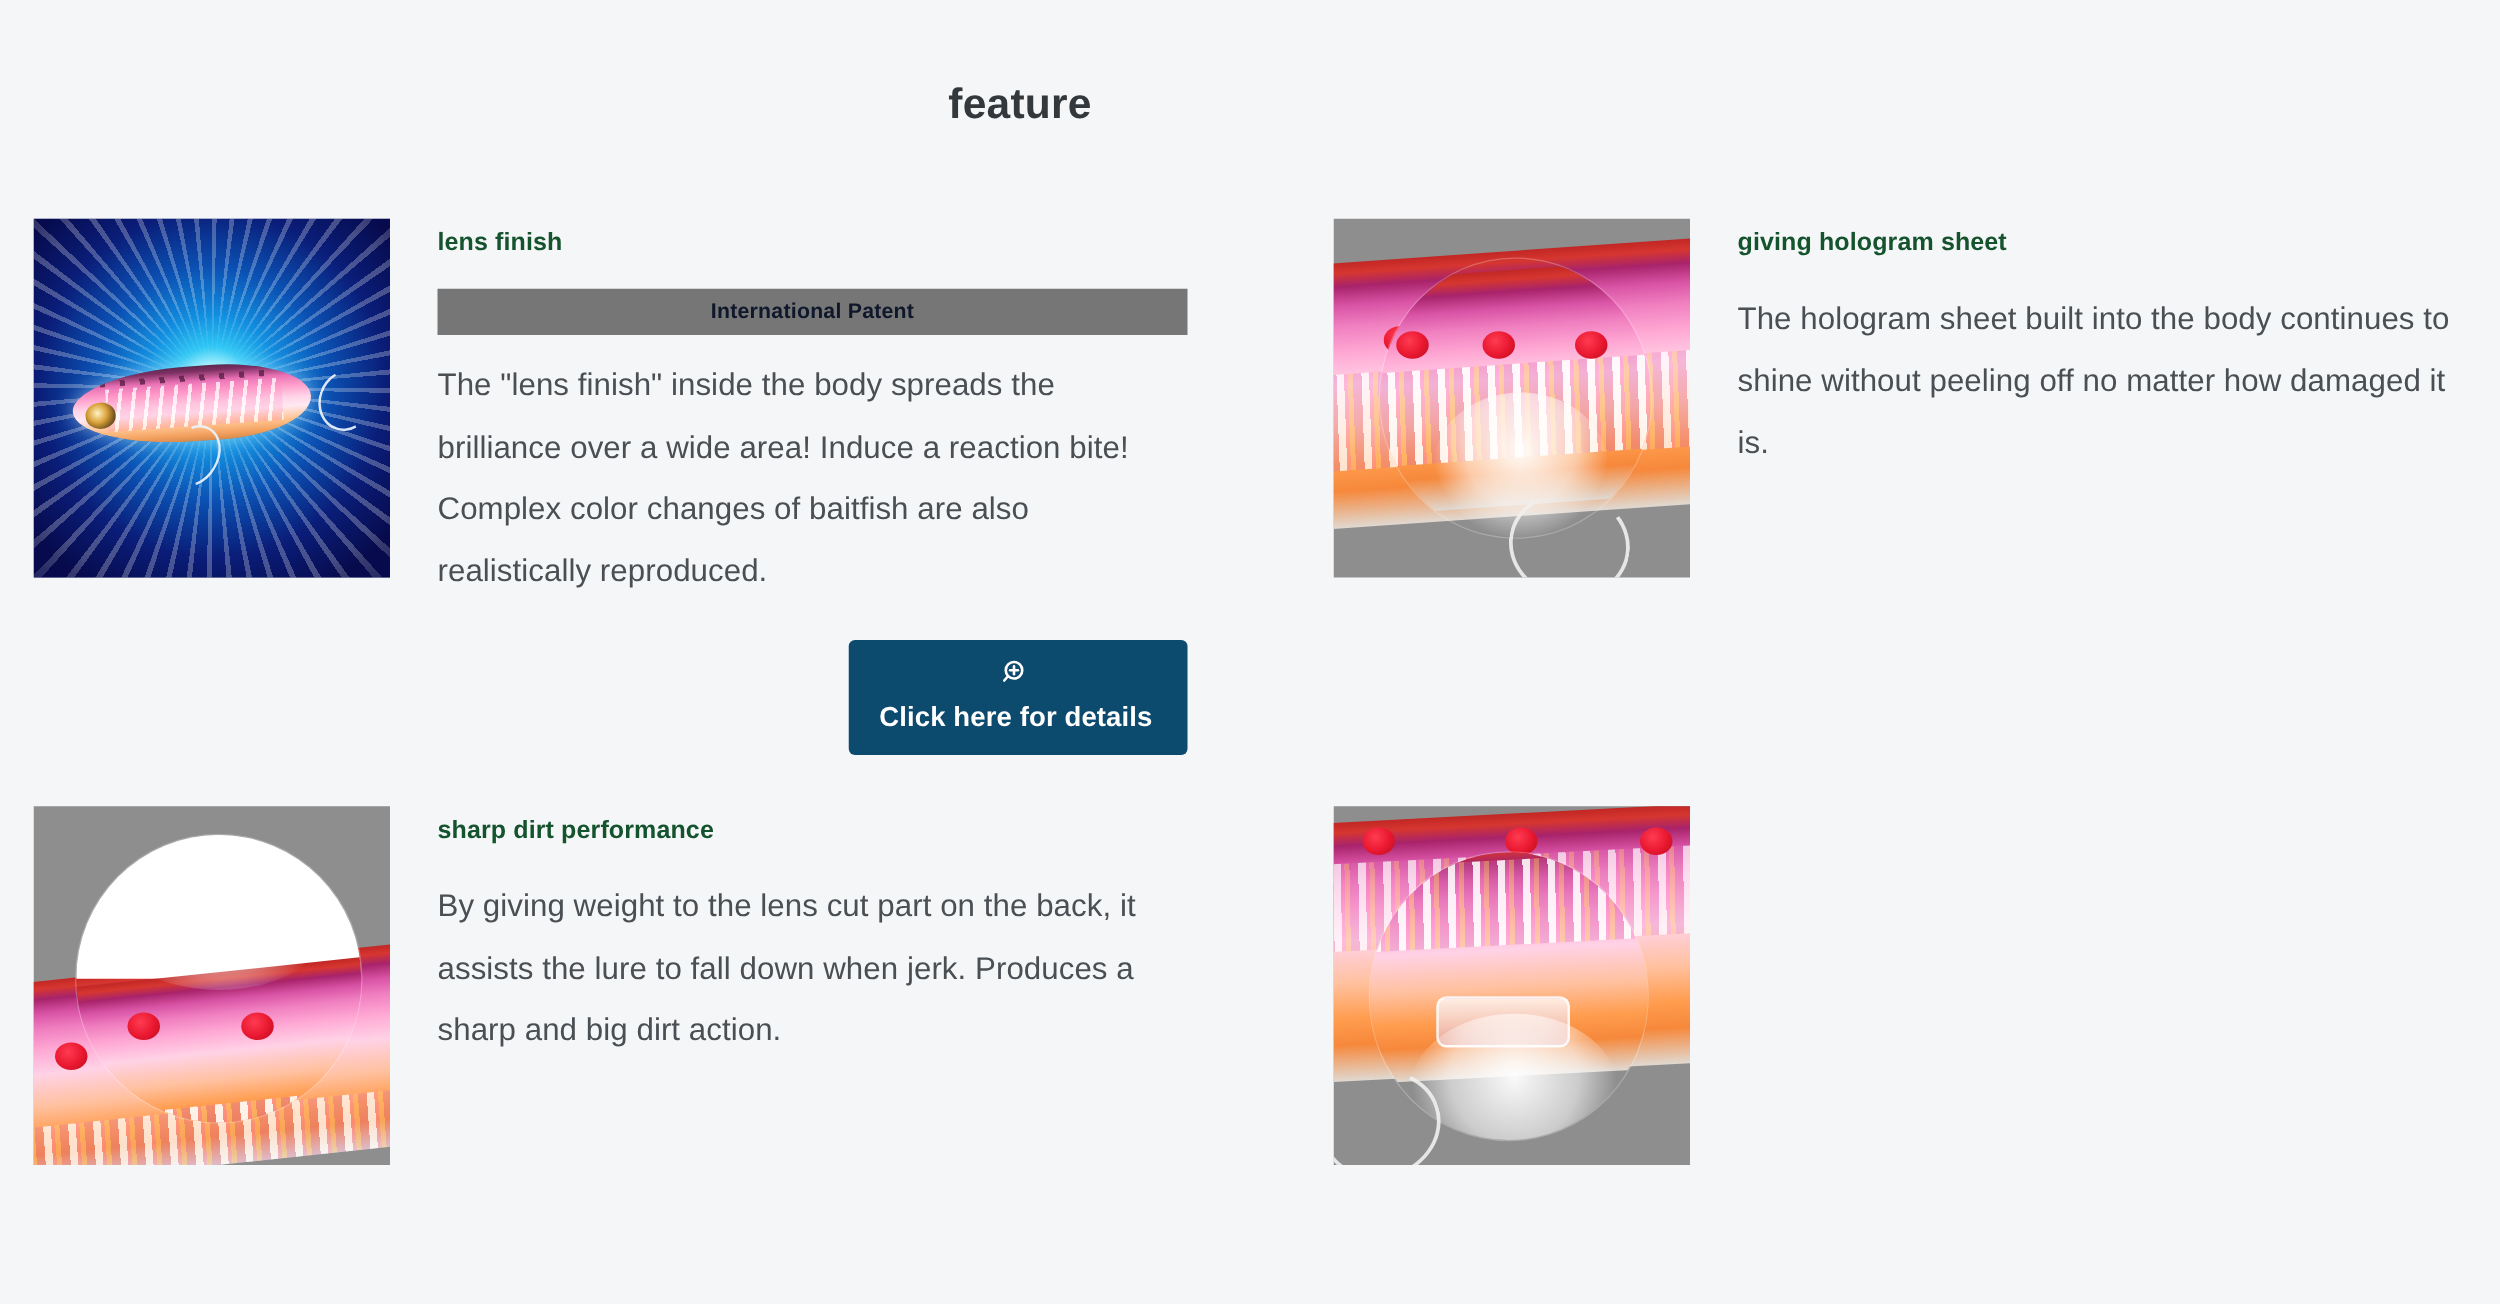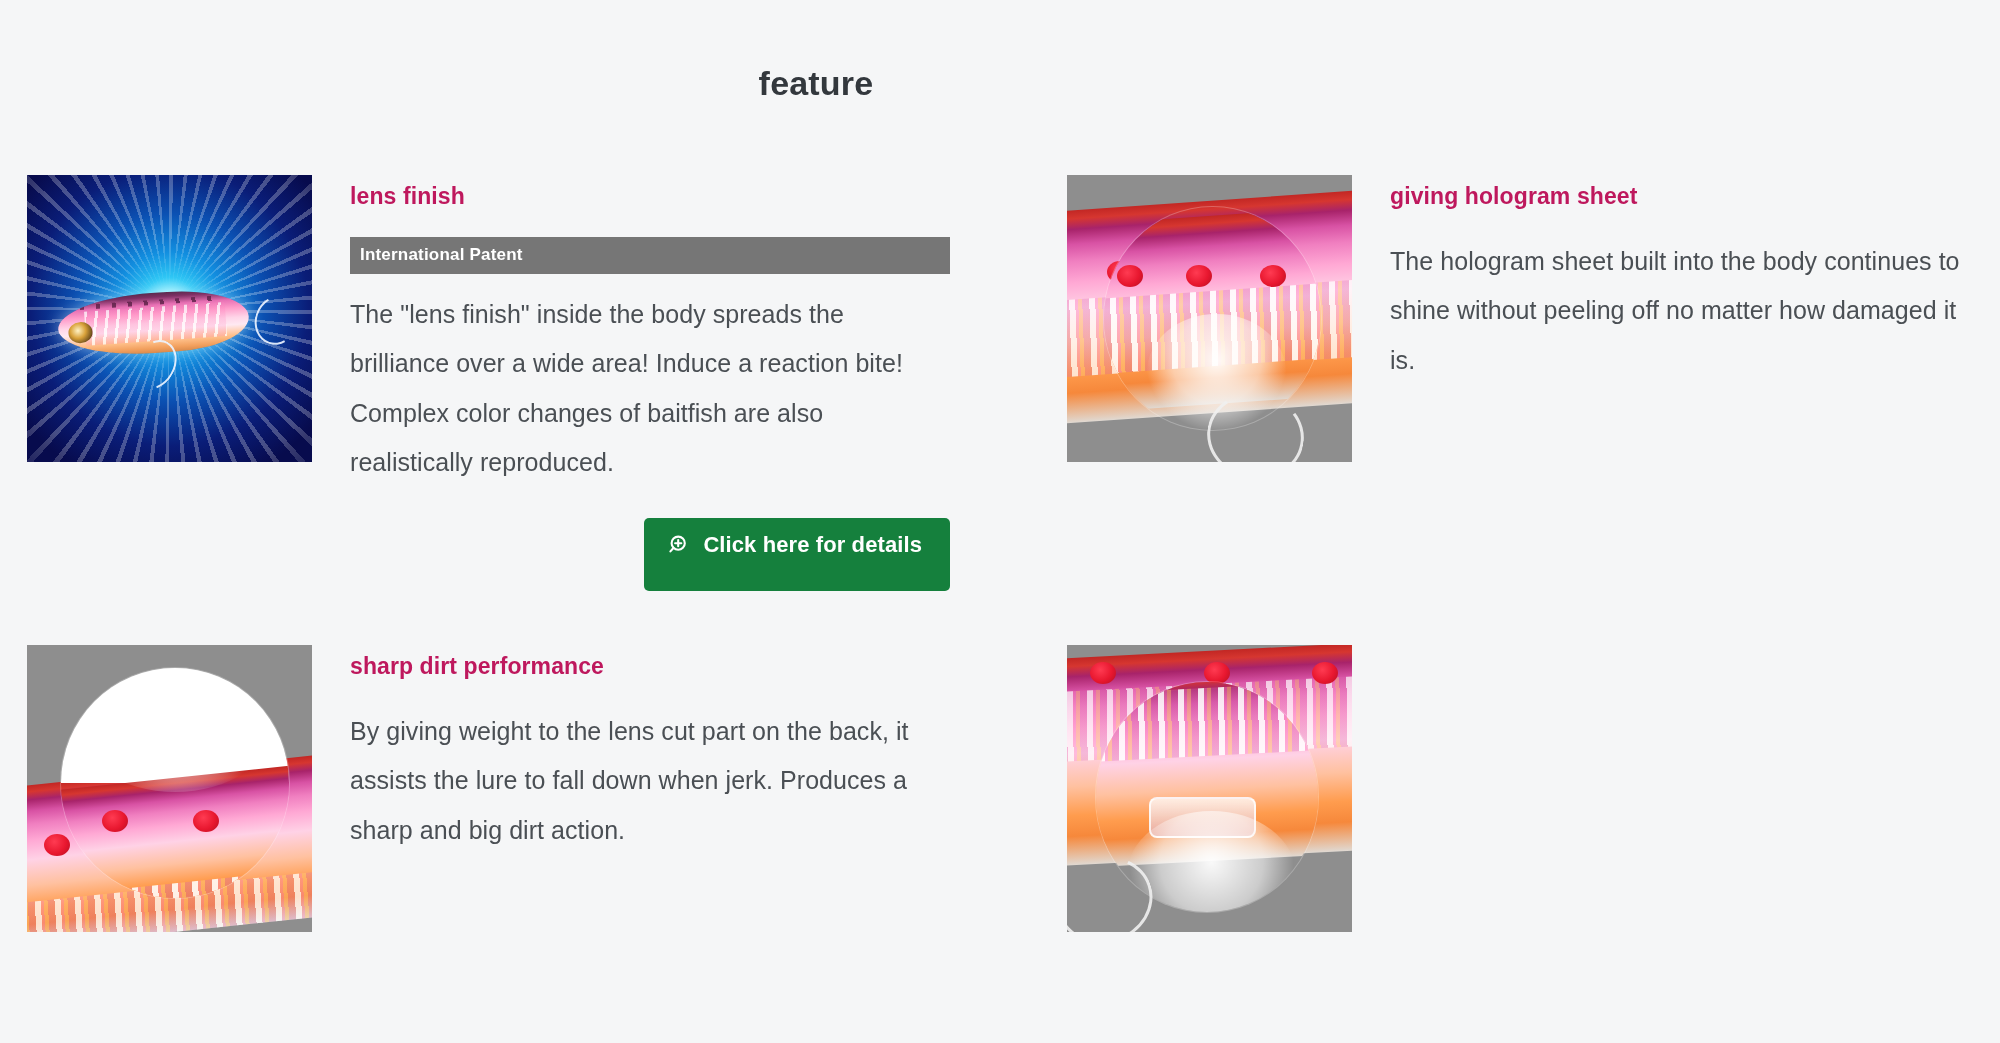--- a/index.html
+++ b/index.html
@@ -70,35 +70,35 @@
   .card-body {
     flex: 1 1 auto;
     padding-left: 38px;
     padding-right: 22px;
     min-width: 0;
   }
   .card-left .card-body  { max-width: 660px; }
   .card-right .card-body { max-width: 630px; }
 
   .card-heading {
-    font-size: 23px;
+    font-size: 20px;
     font-weight: bold;
-    color: #be185d;
+    color: #14532d;
     margin: 0 0 18px 0;
     line-height: 1.9;
     letter-spacing: 0.1px;
   }
   .card-heading.two-line { margin-bottom: 14px; }
 
   .patent-banner {
     background: #767676;
-    color: #ffffff;
+    color: #0f172a;
     font-size: 17px;
     font-weight: bold;
-    text-align: left;
+    text-align: center;
     padding: 8px 10px 9px 10px;
     width: 618px;
     max-width: 100%;
     margin: 0 0 16px 0;
     letter-spacing: 0.2px;
   }
 
   .card-text {
     font-size: 25px;
     line-height: 1.98;
@@ -111,31 +111,32 @@
     margin-top: 30px;
     display: flex;
     justify-content: flex-end;
     padding-right: 0;
   }
 
   .detail-btn {
     display: inline-flex;
     align-items: center;
     gap: 11px;
-    background: #15803d;
+    background: #0c4a6e;
     border: none;
     border-radius: 5px;
     color: #ffffff;
     font-family: "Liberation Sans", sans-serif;
     font-size: 22px;
     font-weight: bold;
-    padding: 14px 28px 33px 24px;
+    padding: 14px 28px 17px 24px;
     cursor: pointer;
     line-height: 1.2;
     letter-spacing: 0.1px;
+    flex-direction: column;
   }
   .detail-btn .zoom-in-icon {
     display: inline-flex;
     width: 24px;
     height: 24px;
     flex: 0 0 24px;
   }
 
   
   .img-lure-blue {

